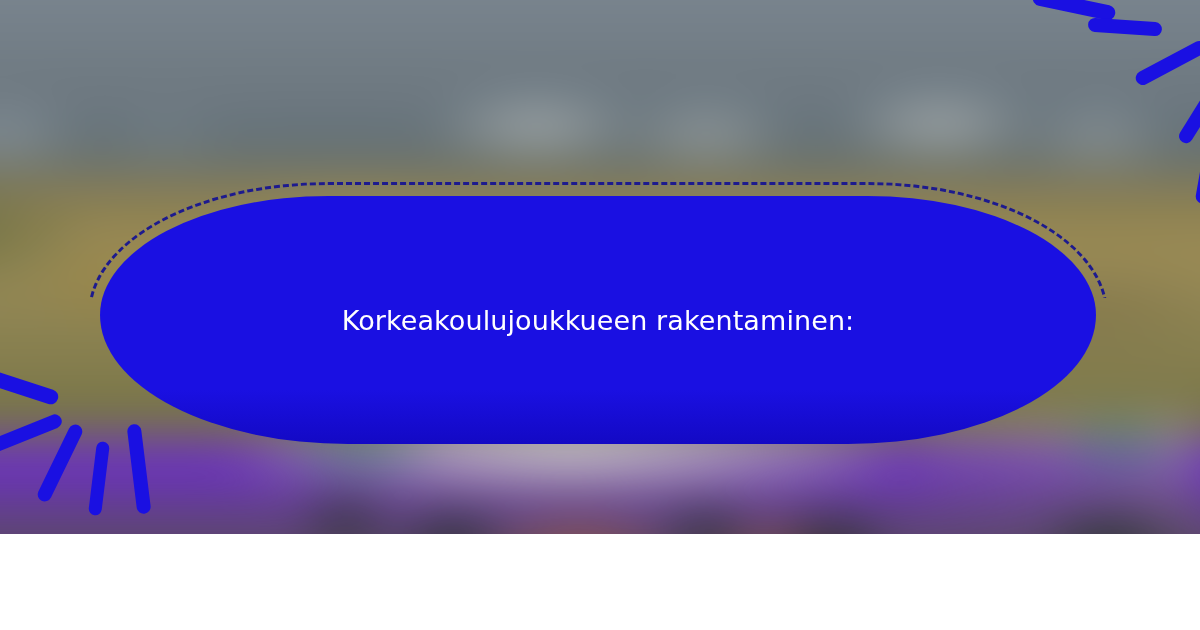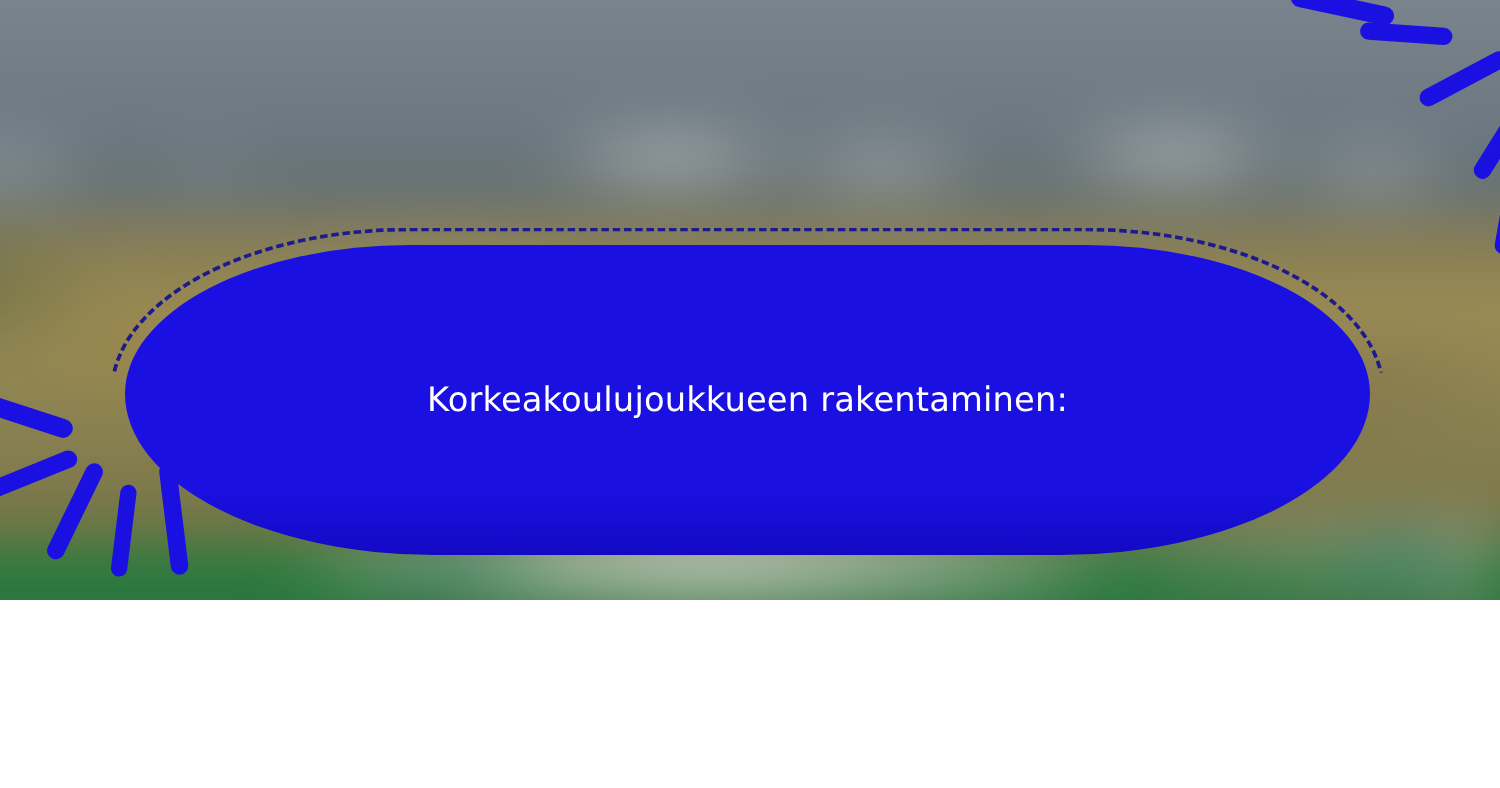--- a/index.html
+++ b/index.html
@@ -7,23 +7,23 @@
   html, body {
     width: 1200px;
     height: 630px;
     overflow: hidden;
     font-family: "DejaVu Sans", sans-serif;
   }
 
   .canvas {
     position: relative;
     width: 1200px;
-    height: 480px;
+    height: 534px;
     overflow: hidden;
-    background: #15803d;
+    background: #6d28d9;
   }
 
   
   .bg-photo {
     position: absolute;
     left: -60px; top: -60px;
     width: 1320px; height: 750px;
     filter: blur(22px) saturate(0.95);
     transform: scale(1.06);
   }

